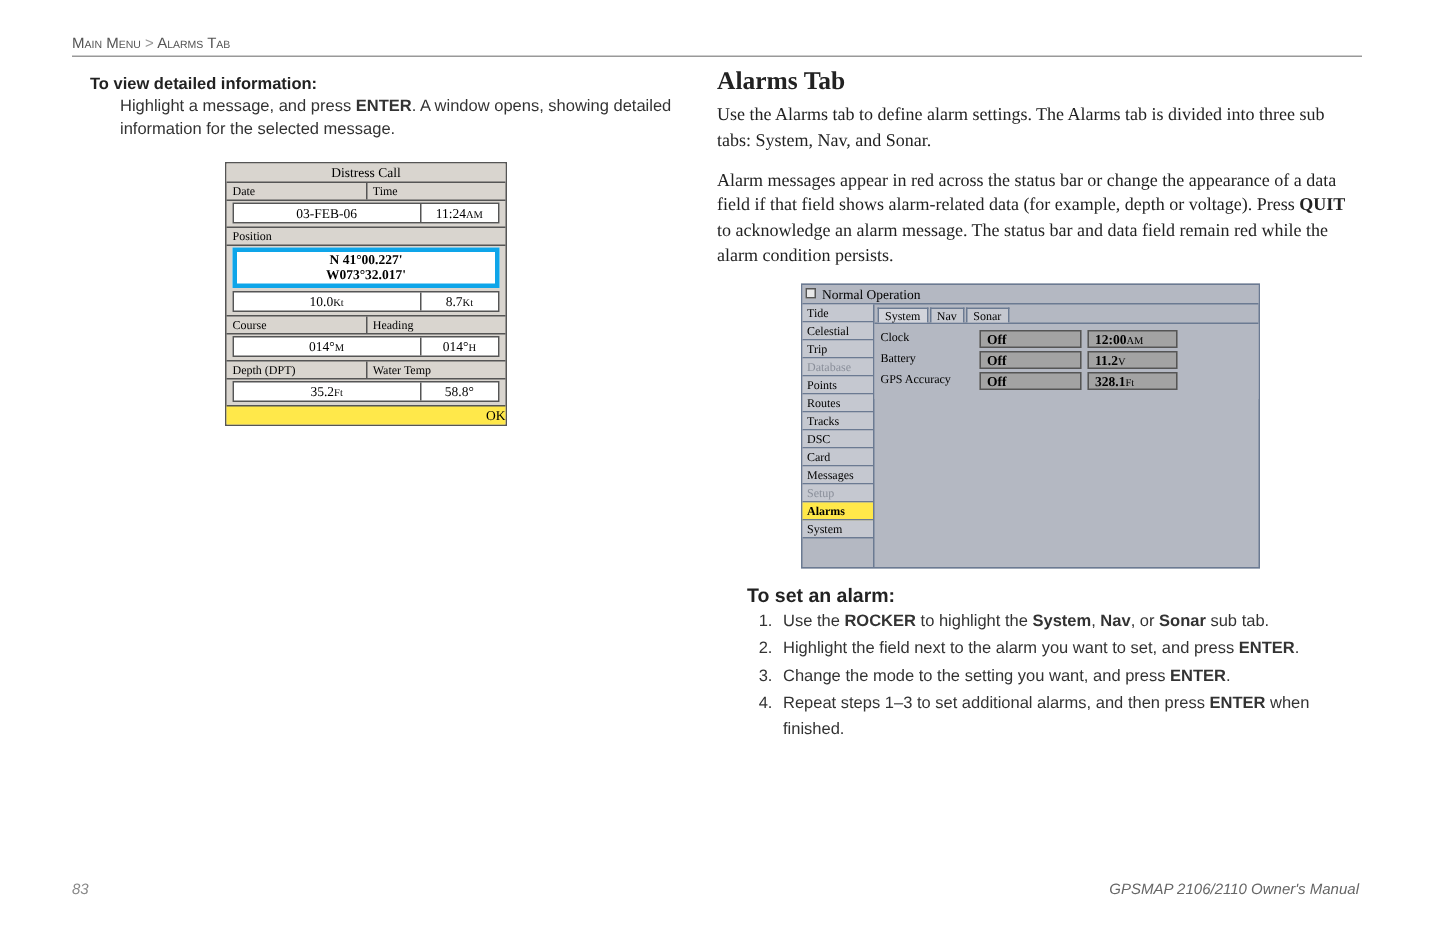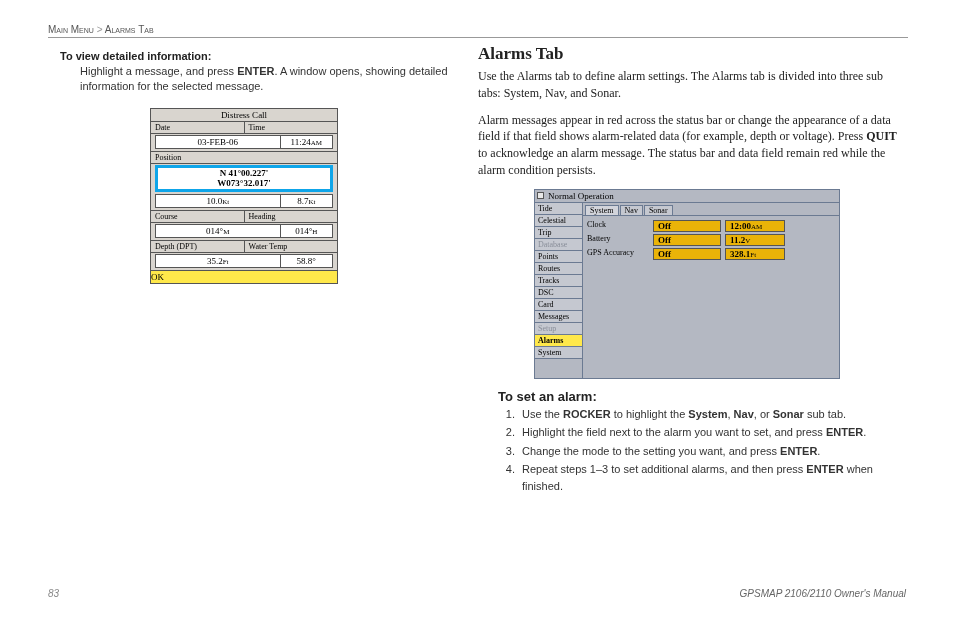--- a/index.html
+++ b/index.html
@@ -116,21 +116,21 @@
       border: 3px solid #0ea5e9;
       margin: 1px 4px 2px 4px;
       text-align: center;
       font-weight: bold;
       font-size: 9px;
       padding: 1px;
       line-height: 1.1;
     }
     .distress .ok {
       background: #ffe84a;
-      text-align: left;
+      text-align: right;
       font-size: 9px;
       border-top: 1px solid #555;
       padding: 1px 0;
     }
     .distress .sub { font-size: 7px; }
     
     .alarmsfig {
       width: 306px;
       margin: 6px 0 10px 56px;
       border: 1px solid #6b7a92;
@@ -190,21 +190,21 @@
     .alarmsfig .arow {
       display: flex;
       align-items: flex-start;
       margin-bottom: 2px;
     }
     .alarmsfig .alabel {
       width: 66px;
       font-size: 8px;
     }
     .alarmsfig .afield {
-      background: #eab308;
+      background: #a3a3a3;
       border: 1px solid #555;
       font-weight: bold;
       font-size: 9px;
       padding: 0 4px;
       margin-right: 4px;
     }
     .alarmsfig .afield.w1 { width: 68px; }
     .alarmsfig .afield.w2 { width: 60px; text-align: left; }
     .alarmsfig .unit { font-size: 7px; font-weight: normal; }
     

